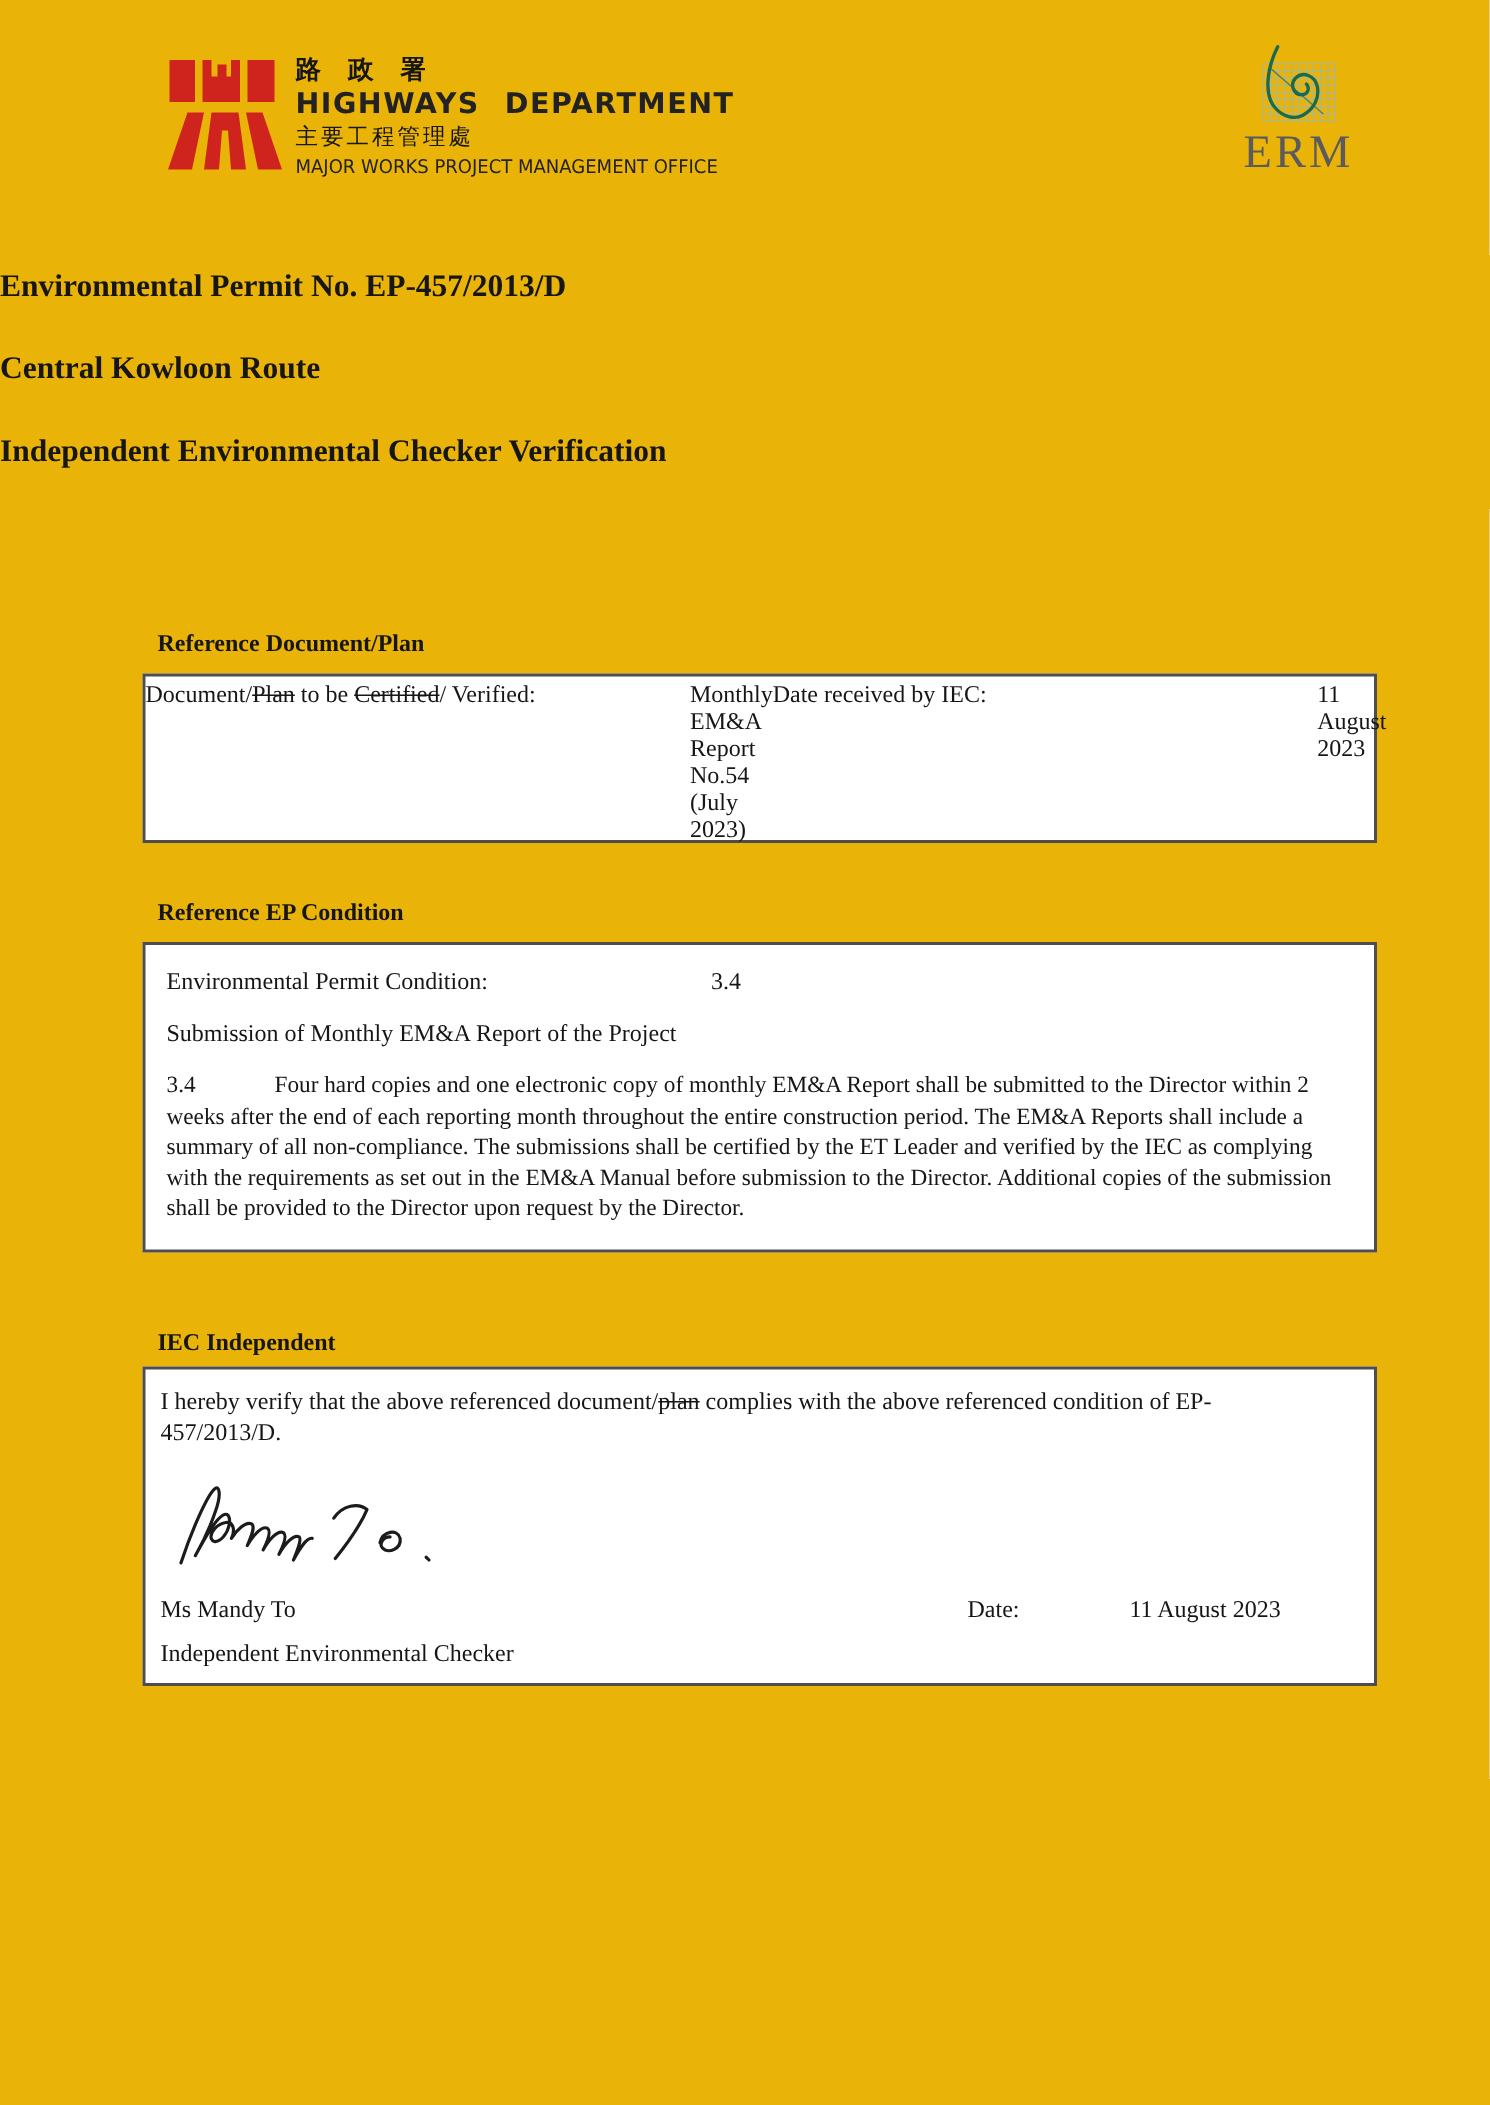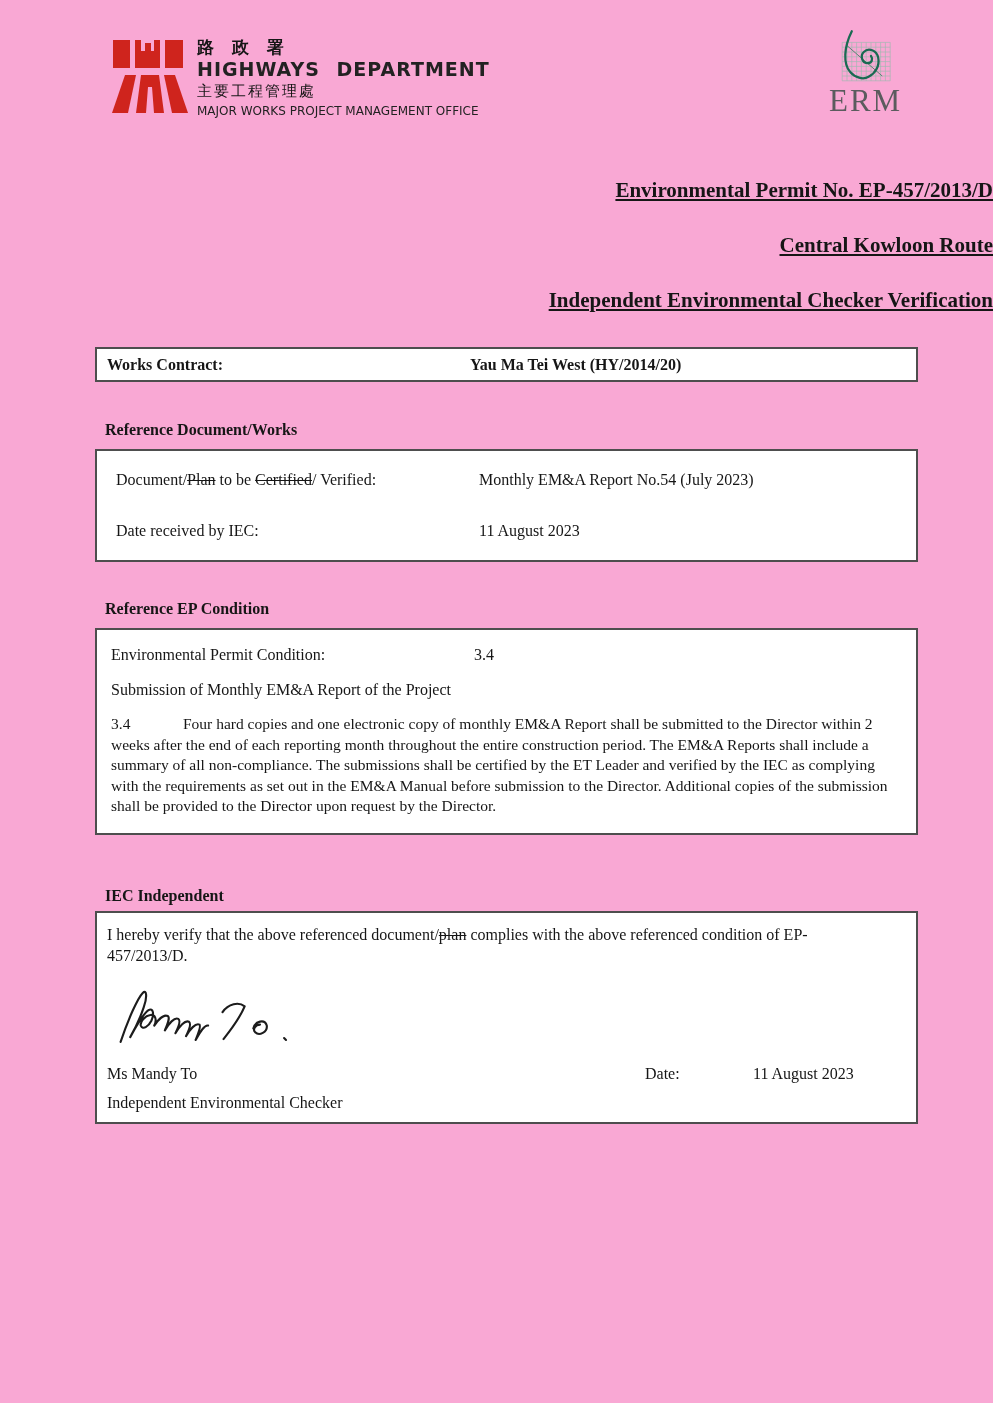--- a/index.html
+++ b/index.html
@@ -1,41 +1,41 @@
 <!DOCTYPE html>
 <html><head>
 <meta charset="utf-8">
 <style>
   html,body{margin:0;padding:0;background:#e8e8e8;}
   .page{
     position:relative; width:993px; height:1403px; margin:0 auto;
-    background:#f9a8d4; color:#161616; overflow:hidden;
+    background:#eab308; color:#161616; overflow:hidden;
     font-family:"Liberation Serif","DejaVu Serif",serif; font-size:16px;
   }
   .abs{position:absolute;}
   
   .hyd-logo{left:108px; top:35px; width:84px; height:84px;}
   .hyd-text{left:197px; top:37px; font-family:"DejaVu Sans","Liberation Sans",sans-serif;}
   .hyd-zh1{font-size:17px; font-weight:bold; letter-spacing:6px; line-height:21px;}
   .hyd-en1{font-size:19px; font-weight:bold; letter-spacing:1px; word-spacing:9px; line-height:23px; color:#222;}
   .hyd-zh2{font-size:15px; letter-spacing:2px; line-height:19px; margin-top:1px;}
   .hyd-en2{font-size:12.5px; line-height:16px; margin-top:2px; transform:scaleX(.96); transform-origin:left; white-space:nowrap; color:#222;}
   .erm-svg{left:831px; top:24px; width:72px; height:64px;}
   .erm-word{left:829px; top:86px; width:90px; font-size:31px; letter-spacing:2px; color:#5b5b5e; line-height:30px;}
   
-  .title{left:0; width:100%; text-align:right; font-weight:bold; font-size:21px; line-height:24px;text-decoration:underline;}
+  .title{left:0; width:100%; text-align:left; font-weight:bold; font-size:21px; line-height:24px;}
   .title-1{top:178px;} .title-2{top:233px;} .title-3{top:288px;}
   
   .sec-h{left:105px; font-weight:bold; font-size:16px; line-height:20px;}
   .h-refdoc{top:420px;} .h-ep{top:599px;} .h-iec{top:886px;}
   
   .box{left:95px; width:823px; border:2px solid #4e4e4e; box-sizing:border-box; background:#fff;}
   .works-box{top:347px; height:35px; display:flex; align-items:center; padding-left:10px; font-weight:bold;}
   .lbl{display:inline-block; width:363px; flex:none;}
-  .refdoc-box{top:449px; height:113px; display:flex; flex-direction:column; justify-content:space-around; padding:4px 8px 4px 19px;}
+  .refdoc-box{top:449px; height:113px; display:flex; flex-direction:row; justify-content:space-around; padding:4px 8px 4px 0;}
   .trow{display:flex;}
   .strike{text-decoration:line-through;}
   .ep-box{top:628px; height:207px; padding:8px 12px 0 14px;}
   .ep-row{display:flex; margin-top:8px;}
   .ep-sub{margin-top:17px;}
   .clause{margin-top:15px; font-size:15.5px; line-height:20.5px; max-width:800px; text-align:left;}
   .clause-num{display:inline-block; width:72px;}
   .iec-box{top:911px; height:213px;}
   .statement{position:absolute; left:10px; top:11px; max-width:780px; line-height:21px;}
   .signature{position:absolute; left:14px; top:66px; width:250px; height:72px;}
@@ -72,26 +72,22 @@
     <path d="M14,18V66M20,18V66M26,18V66M32,18V66M38,18V66M44,18V66M50,18V66M56,18V66M62,18V66M68,18V66M74,18V66 M14,18H74M14,24H74M14,30H74M14,36H74M14,42H74M14,48H74M14,54H74M14,60H74M14,66H74" fill="none" stroke-width="0.8" stroke="#9cb9ae"></path>
     <path d="M20,22 L64,60" fill="none" stroke-width="1.2" stroke="#55806f"></path>
     <path d="M26,4 C16,24 15,45 24,55 C30,62 40,65 47,61 C56,56 61,47 59,37 C57,28 47,24 41,30 C36,35 39,44 46,44 C51,44 53,39 50,35" fill="none" stroke-width="2.8" stroke-linecap="round" stroke="#1a6a52"></path>
   </svg>
   <div class="abs erm-word">ERM</div>
 
   <div class="abs title title-1">Environmental Permit No. EP-457/2013/D</div>
   <div class="abs title title-3">Independent Environmental Checker Verification</div>
   <div class="abs title title-2">Central Kowloon Route</div>
 
-  <div class="abs box works-box">
-    <span class="lbl">Works Contract:</span>
-    <span>Yau Ma Tei West (HY/2014/20)</span>
-  </div>
 
-  <div class="abs sec-h h-refdoc">Reference Document/Works</div>
+  <div class="abs sec-h h-refdoc">Reference Document/Plan</div>
   <div class="abs box refdoc-box">
     <div class="trow">
       <span class="lbl"><span>Document/</span><span class="strike">Plan</span><span> to be </span><span class="strike">Certified</span><span>/ Verified:</span></span>
       <span>Monthly EM&amp;A Report No.54 (July 2023)</span>
     </div>
     <div class="trow">
       <span class="lbl">Date received by IEC:</span>
       <span>11 August 2023</span>
     </div>
   </div>

